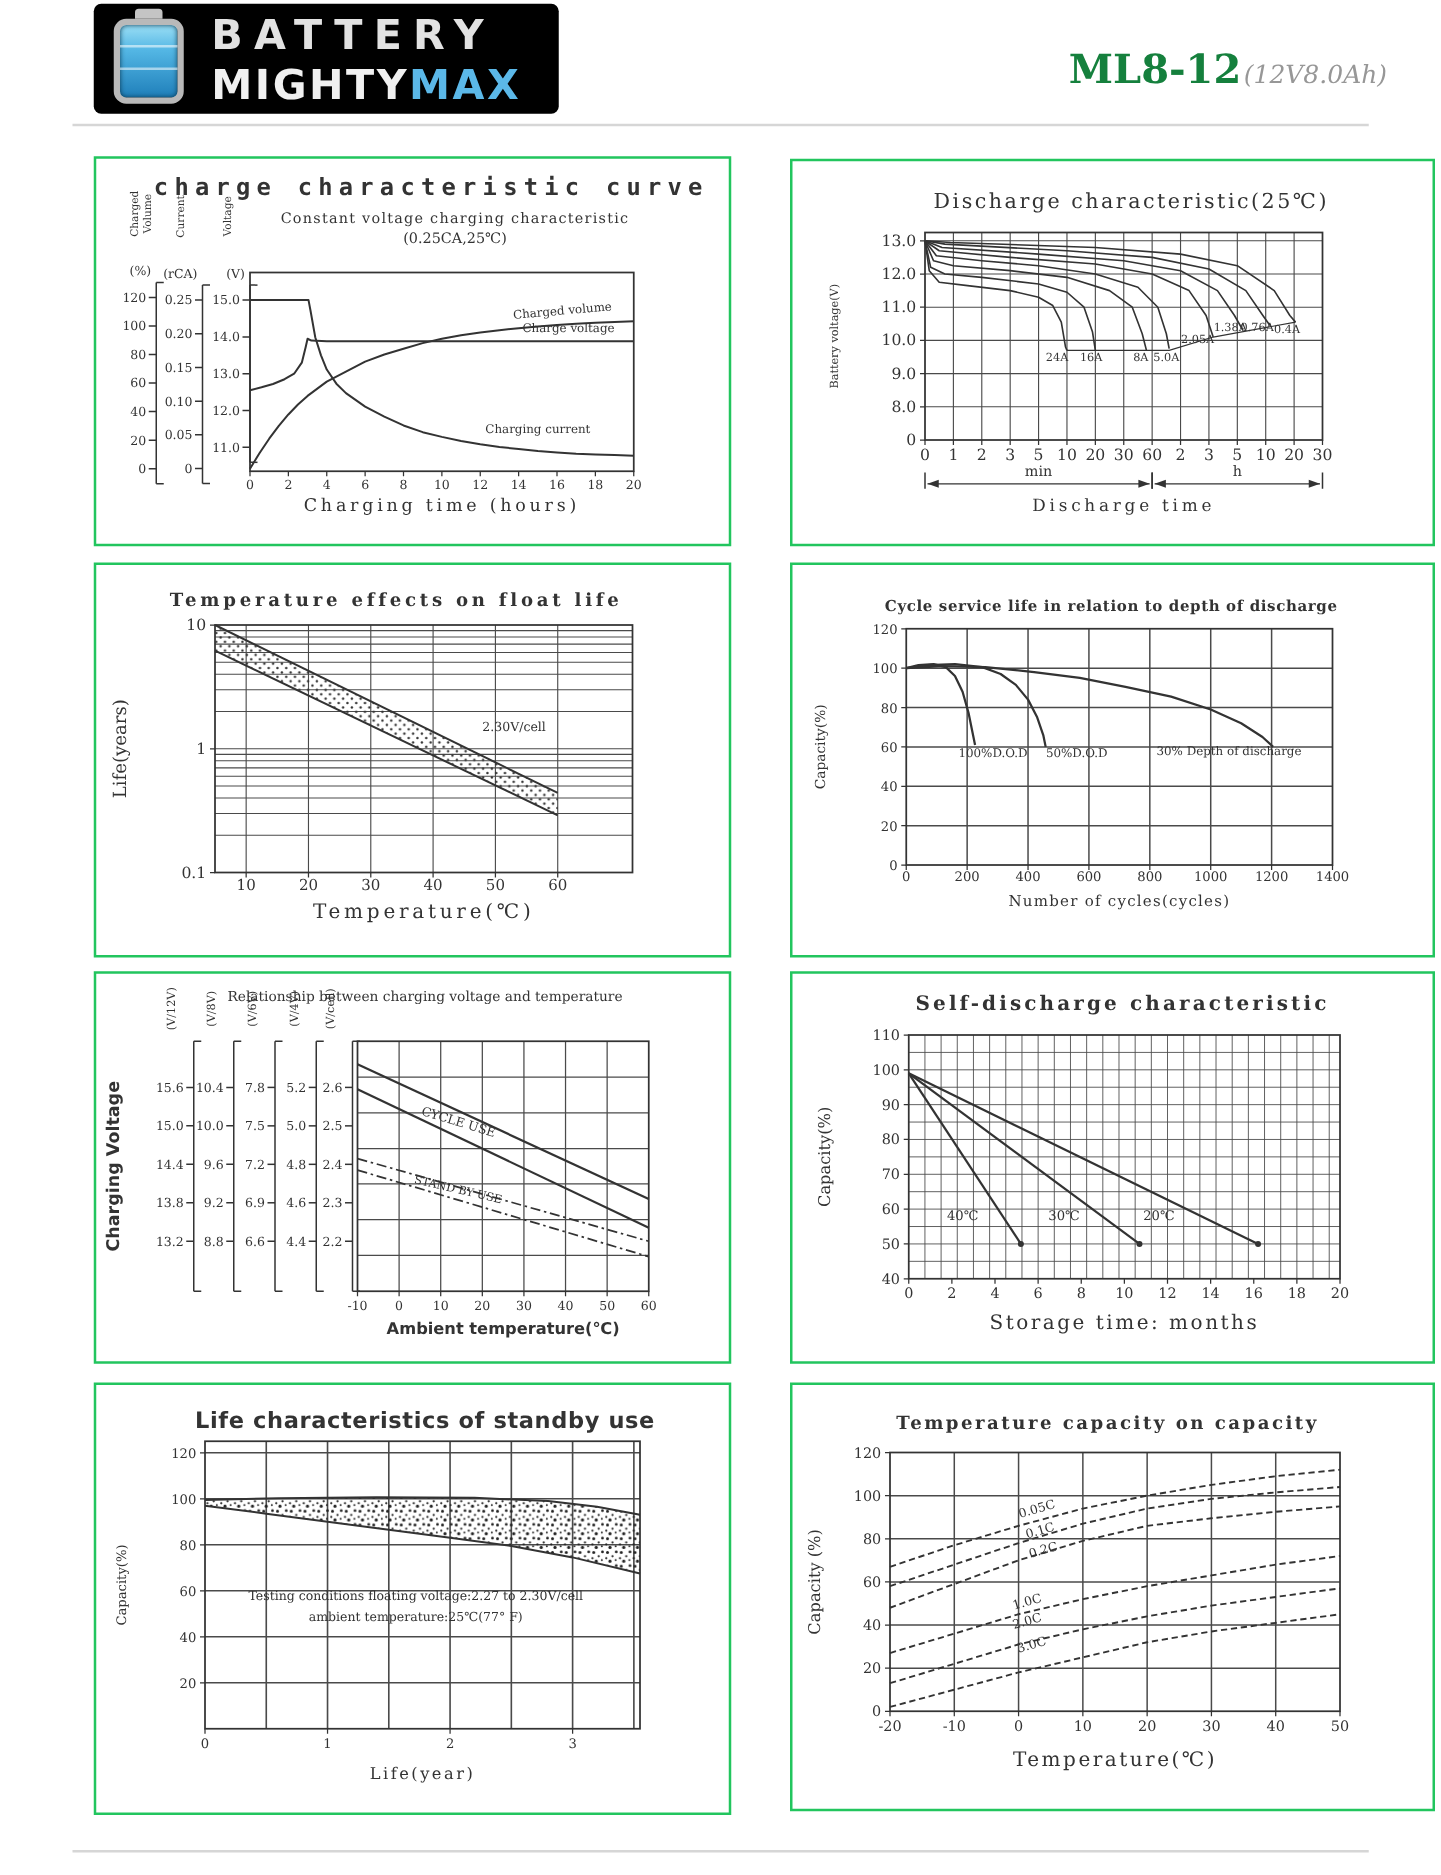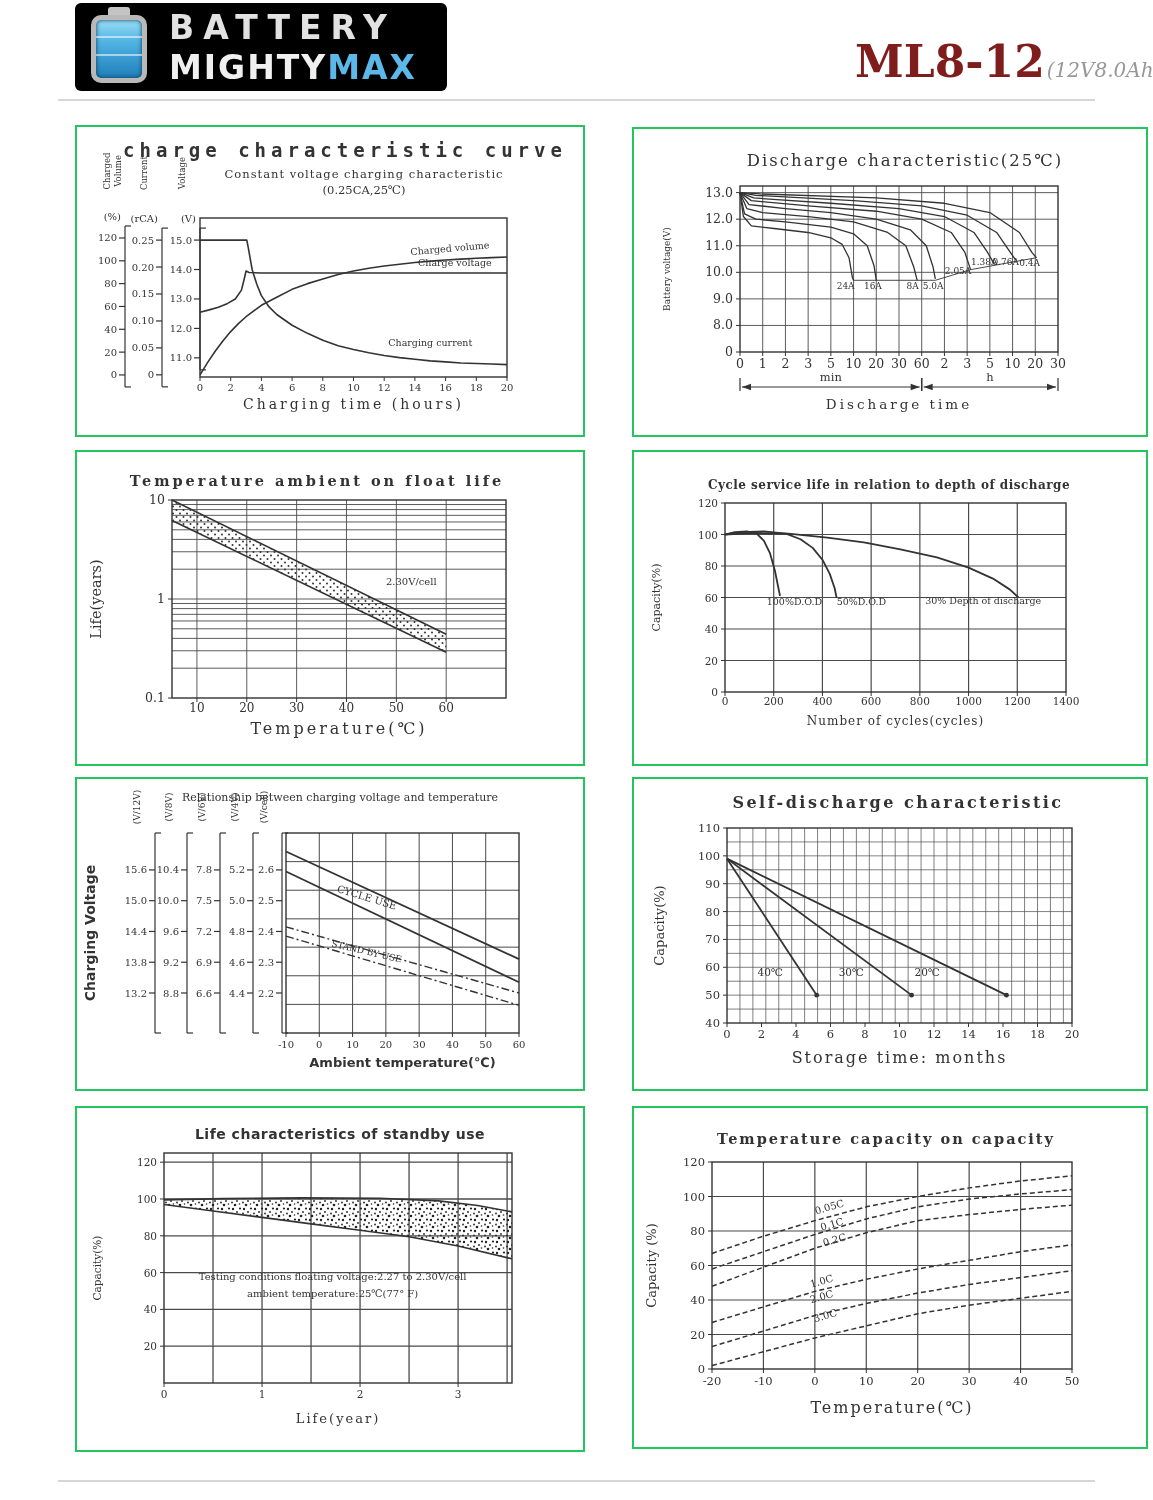--- a/index.html
+++ b/index.html
@@ -12,21 +12,21 @@
   #logo-box{position:absolute;left:75px;top:3px;width:372px;height:88px;background:#000;border-radius:6px;}
   #bat{position:absolute;left:16px;top:12px;width:46px;height:58px;border:5px solid #b9b9b9;border-radius:10px;
        background:linear-gradient(180deg,#9adef5 0%,#53b6e4 35%,#1f7fba 100%);box-shadow:inset 0 0 4px #08364f;}
   #bat:before{content:"";position:absolute;left:12px;top:-13px;width:22px;height:8px;background:#c4c4c4;border-radius:3px 3px 0 0;}
   .bat-seg{position:absolute;left:0;width:100%;height:2px;background:rgba(255,255,255,0.55);}
   #logo-text{position:absolute;left:94px;top:8px;line-height:34px;white-space:nowrap;}
   .lw1{font-size:33px;font-weight:bold;letter-spacing:2px;color:#f0f0f0;text-shadow:0 2px 3px #000;}
   .lw2{font-size:33px;font-weight:bold;letter-spacing:2px;color:#5bb8e8;text-shadow:0 2px 3px #000;}
   .lw3{font-size:33px;font-weight:bold;letter-spacing:9px;color:#e2e2e2;text-shadow:0 2px 3px #000;}
   #model-block{position:absolute;left:855px;top:36px;white-space:nowrap;}
-  #model-number{font-size:44px;font-weight:bold;color:#7f1d1d;}
+  #model-number{font-size:32px;font-weight:bold;color:#15803d;}
   #model-spec{font-size:20px;font-style:italic;color:#979797;margin-left:2px;}
   
   .panel{position:absolute;border:2px solid #22c55e;background:#fff;padding-left:36px;}
   .ctitle,.csub{position:absolute;transform:translateX(-50%);white-space:nowrap;color:#333;z-index:2;}
   .canvas{position:absolute;left:0;top:0;right:0;bottom:0;z-index:1;}
 </style>
 </head>
 <body>
 
 <div id="page">
@@ -259,21 +259,21 @@
           <line x1="289.71428571428567" y1="258" x2="422" y2="258" stroke="#333" stroke-width="1"></line>
           <path d="M289.71428571428567,258 l9,-3.2 l0,6.4 Z" fill="#333"></path>
           <path d="M422,258 l-9,-3.2 l0,6.4 Z" fill="#333"></path>
           <text fill="#333" font-family="&quot;DejaVu Serif&quot;,serif" x="355.85714285714283" y="252" text-anchor="middle" font-size="11.5">h</text>
           <text fill="#333" font-family="&quot;DejaVu Serif&quot;,serif" x="265" y="280" text-anchor="middle" font-size="13.5" letter-spacing="3">Discharge time</text>
           <text fill="#333" font-family="&quot;DejaVu Serif&quot;,serif" transform="translate(36,140) rotate(-90)" text-anchor="middle" font-size="9" f="undefined" font-weight="normal">Battery voltage(V)</text>
         </svg></div>
   </div>
 
   <div class="panel" style="left:75px;top:450px;width:470px;height:312px">
-    <div class="ctitle t-serif" style="left:240px;top:20px;font-size:14.5px;font-weight:bold;letter-spacing:3px">Temperature ambient on float life</div>
+    <div class="ctitle t-serif" style="left:240px;top:20px;font-size:14.5px;font-weight:bold;letter-spacing:3px">Temperature effects on float life</div>
     <div class="canvas"><svg viewBox="0 0 470 312" width="470" height="312">
           <defs>
             <pattern id="dots-float_life" width="7" height="7" patternUnits="userSpaceOnUse">
               <circle cx="1.5" cy="2" r="1" fill="#333"></circle>
               <circle cx="5" cy="5.5" r="1" fill="#333"></circle>
             </pattern>
             <pattern id="speckle-float_life" width="11" height="11" patternUnits="userSpaceOnUse">
               <circle cx="2" cy="2" r="1.2" fill="#222"></circle>
               <circle cx="6" cy="5" r="0.9" fill="#222"></circle>
               <circle cx="9" cy="1.5" r="1.1" fill="#222"></circle>
@@ -633,21 +633,21 @@
           <line x1="89" y1="76.85714285714286" x2="93" y2="76.85714285714286" stroke="#333" stroke-width="1"></line>
           <text fill="#333" font-family="&quot;DejaVu Serif&quot;,serif" x="86" y="80.85714285714286" text-anchor="end" font-size="11.5">100</text>
           <line x1="89" y1="49" x2="93" y2="49" stroke="#333" stroke-width="1"></line>
           <text fill="#333" font-family="&quot;DejaVu Serif&quot;,serif" x="86" y="53" text-anchor="end" font-size="11.5">110</text>
           <text fill="#333" font-family="&quot;DejaVu Serif&quot;,serif" x="265.5" y="284" text-anchor="middle" font-size="16" f="serif" font-weight="normal" letter-spacing="2">Storage time: months</text>
           <text fill="#333" font-family="&quot;DejaVu Serif&quot;,serif" transform="translate(30,146.5) rotate(-90)" text-anchor="middle" font-size="13" f="undefined" font-weight="normal">Capacity(%)</text>
         </svg></div>
   </div>
 
   <div class="panel" style="left:75px;top:1106px;width:470px;height:342px">
-    <div class="ctitle t-sans" style="left:263px;top:18px;font-size:14px;font-weight:bold;letter-spacing:0.5px">Life characteristics of standby use</div>
+    <div class="ctitle t-sans" style="left:263px;top:18px;font-size:18px;font-weight:bold;letter-spacing:0.5px">Life characteristics of standby use</div>
     <div class="canvas"><svg viewBox="0 0 470 342" width="470" height="342">
           <defs>
             <pattern id="dots-standby_life" width="7" height="7" patternUnits="userSpaceOnUse">
               <circle cx="1.5" cy="2" r="1" fill="#333"></circle>
               <circle cx="5" cy="5.5" r="1" fill="#333"></circle>
             </pattern>
             <pattern id="speckle-standby_life" width="11" height="11" patternUnits="userSpaceOnUse">
               <circle cx="2" cy="2" r="1.2" fill="#222"></circle>
               <circle cx="6" cy="5" r="0.9" fill="#222"></circle>
               <circle cx="9" cy="1.5" r="1.1" fill="#222"></circle>

